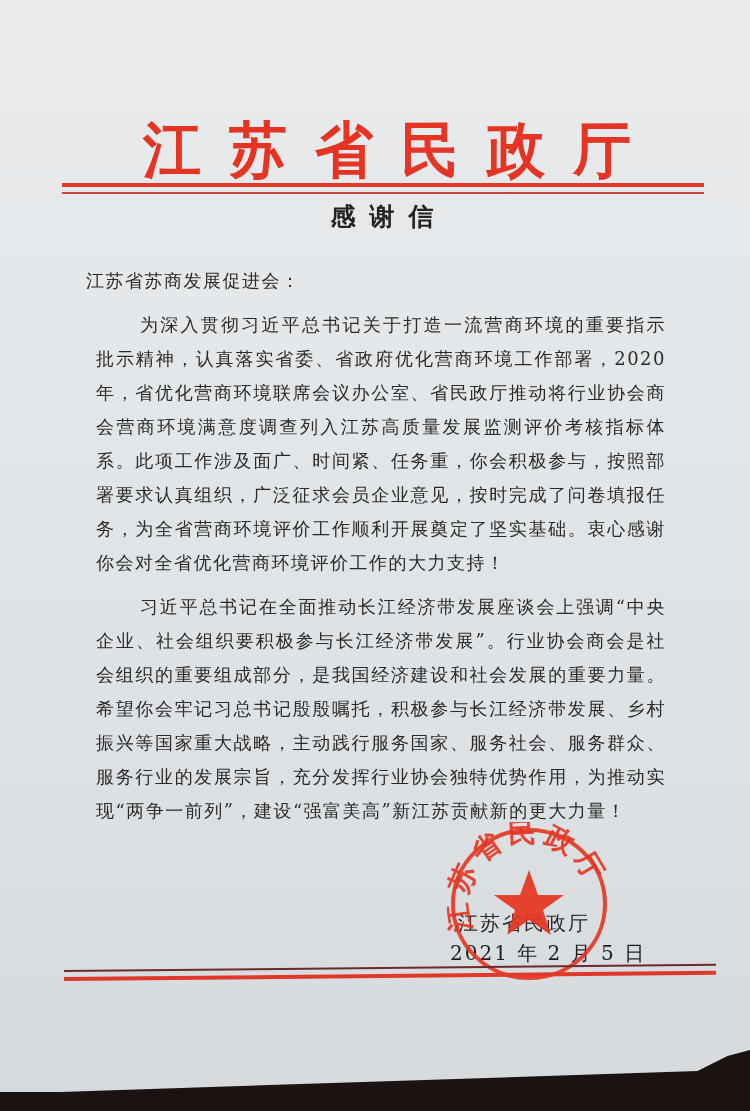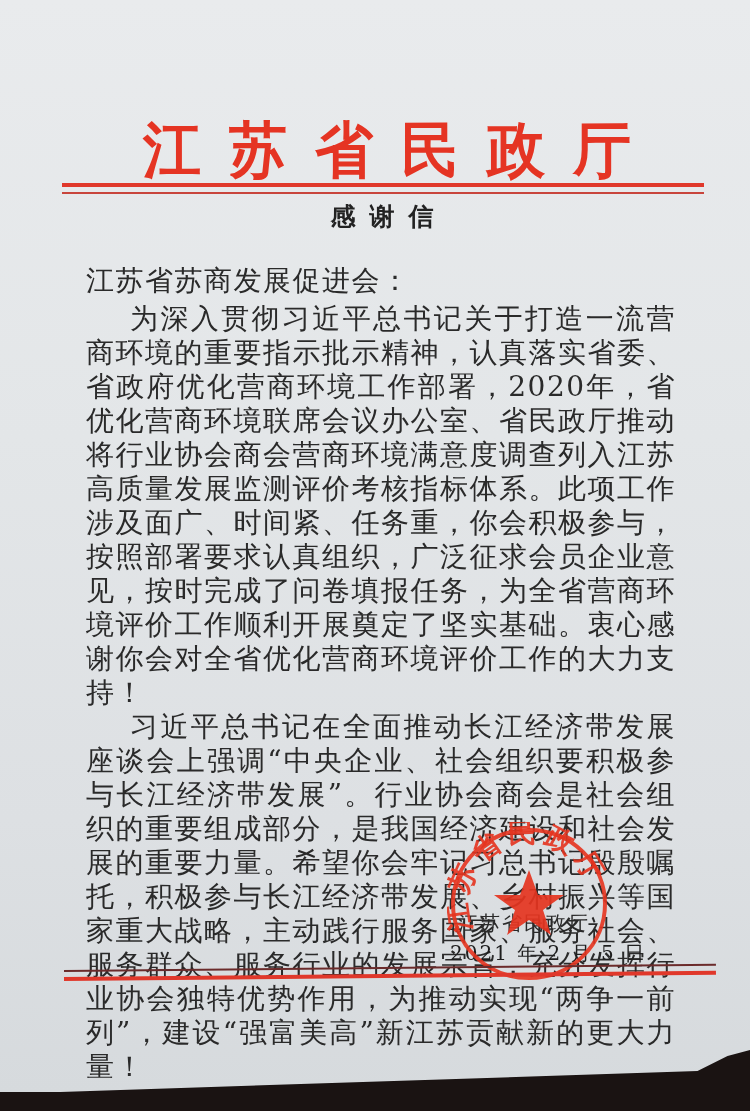--- a/index.html
+++ b/index.html
@@ -34,26 +34,26 @@
     background: #c8453c;
   }
   .doc-title {
     position: absolute; left: 0; top: 200px; width: 750px; text-align: center;
     font-size: 25px; font-weight: bold; color: #222;
     letter-spacing: 14px; padding-left: 14px;
   }
   .body-text {
     position: absolute; left: 86px; top: 264px; width: 590px;
     font-family: "DejaVu Serif", serif;
-    font-size: 28px; line-height: 34px; color: #2a2a2a;
+    font-size: 18px; line-height: 34px; color: #2a2a2a;
     letter-spacing: 1.5px;
     text-align: justify;
   }
   .salutation { margin: 0 0 4px 0; }
-  .para { margin: 0; text-indent: 44px; }
+  .para { margin: 10px; text-indent: 44px; }
   .seal {
     position: absolute; left: 447px; top: 822px;
     width: 165px; height: 160px;
     pointer-events: none;
   }
   .signature {
     position: absolute; left: 458px; top: 910px; width: 200px;
     font-size: 20px; color: #2a2a2a; letter-spacing: 2px;
   }
   .date {

